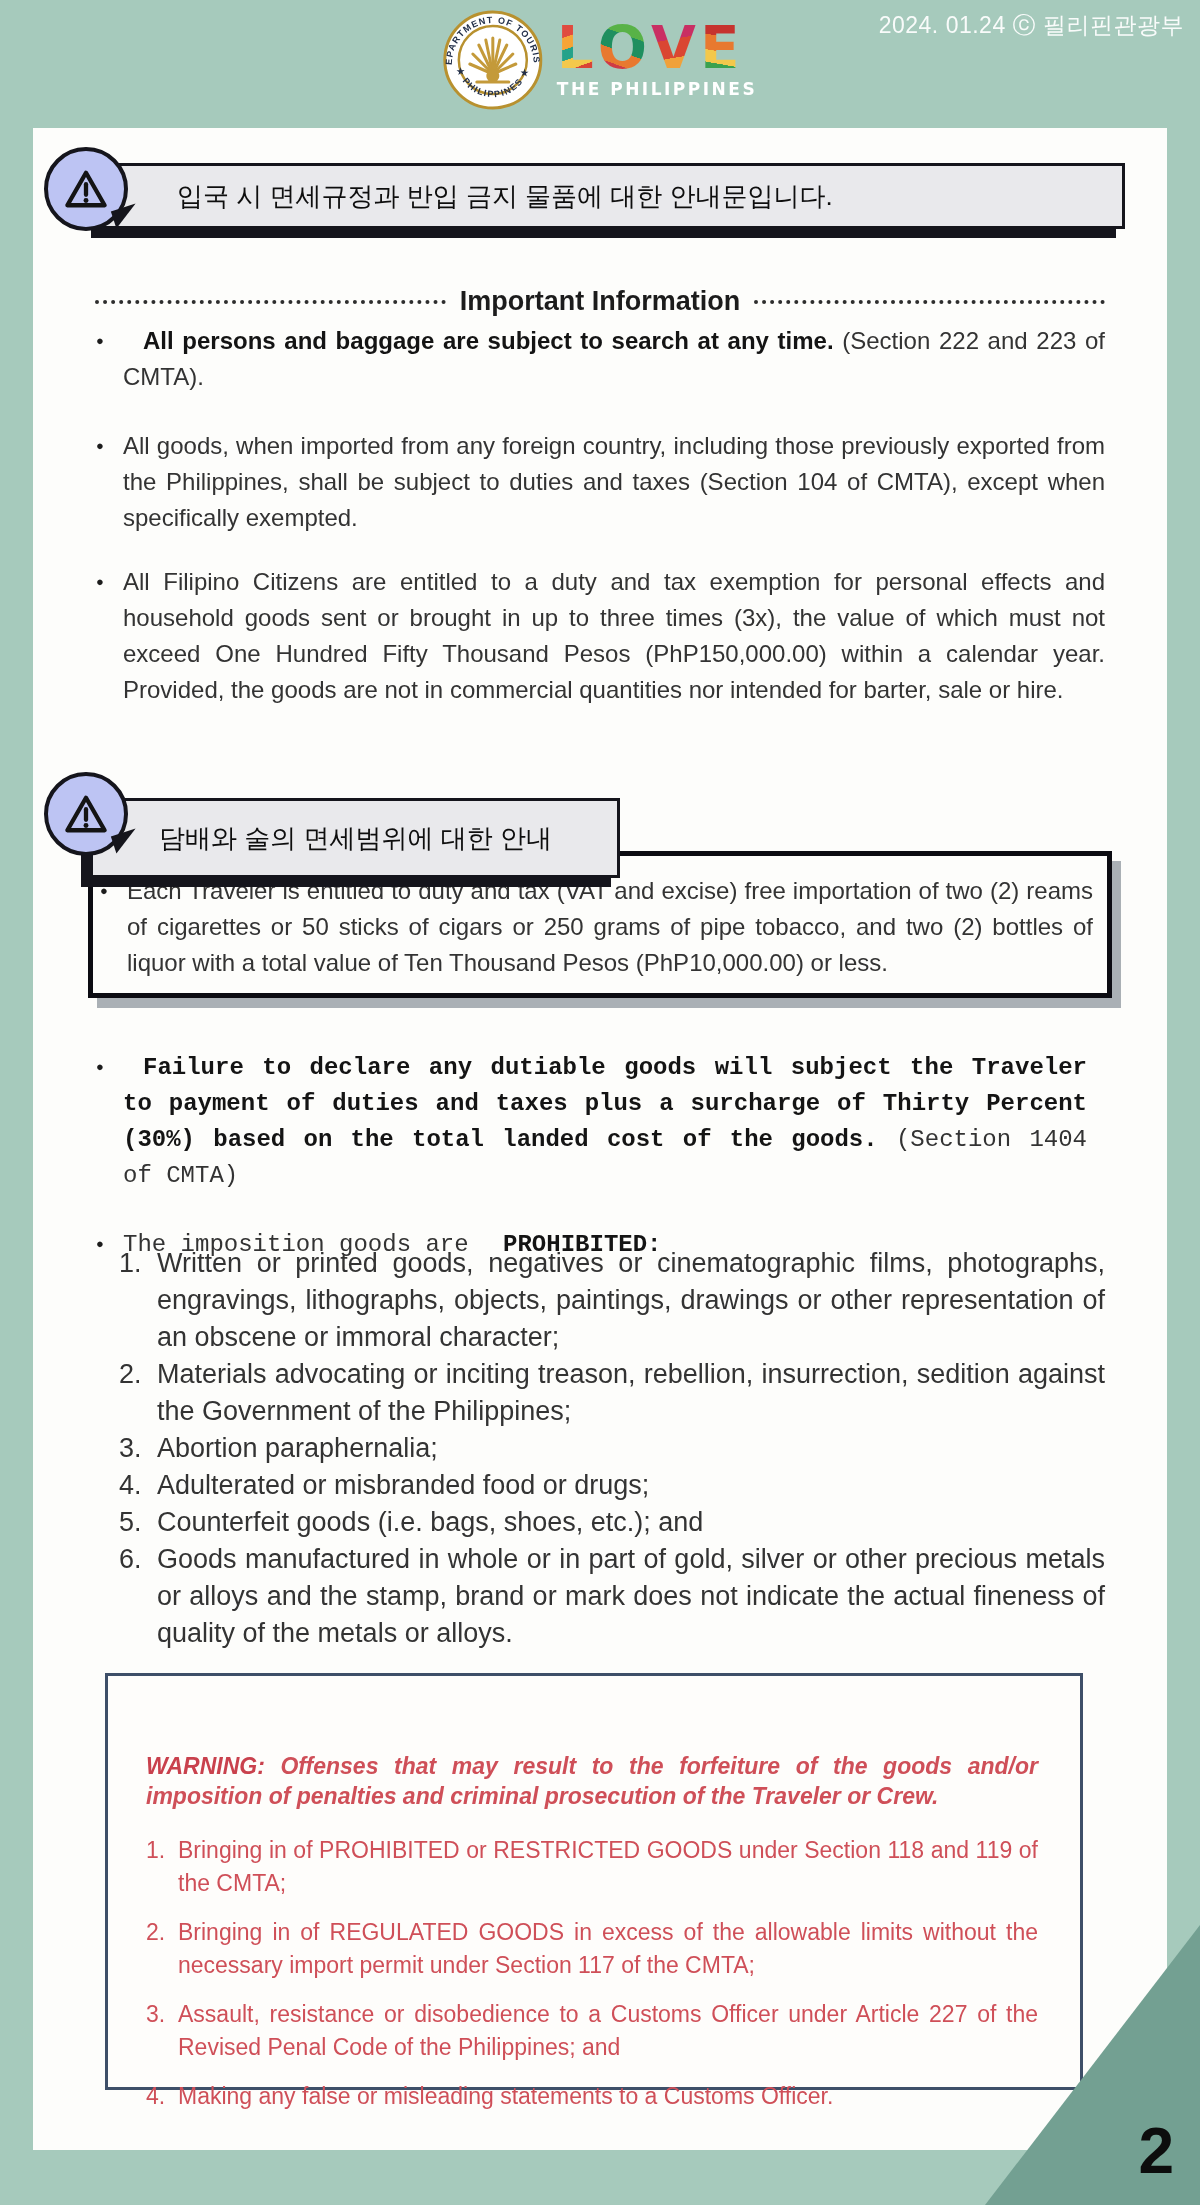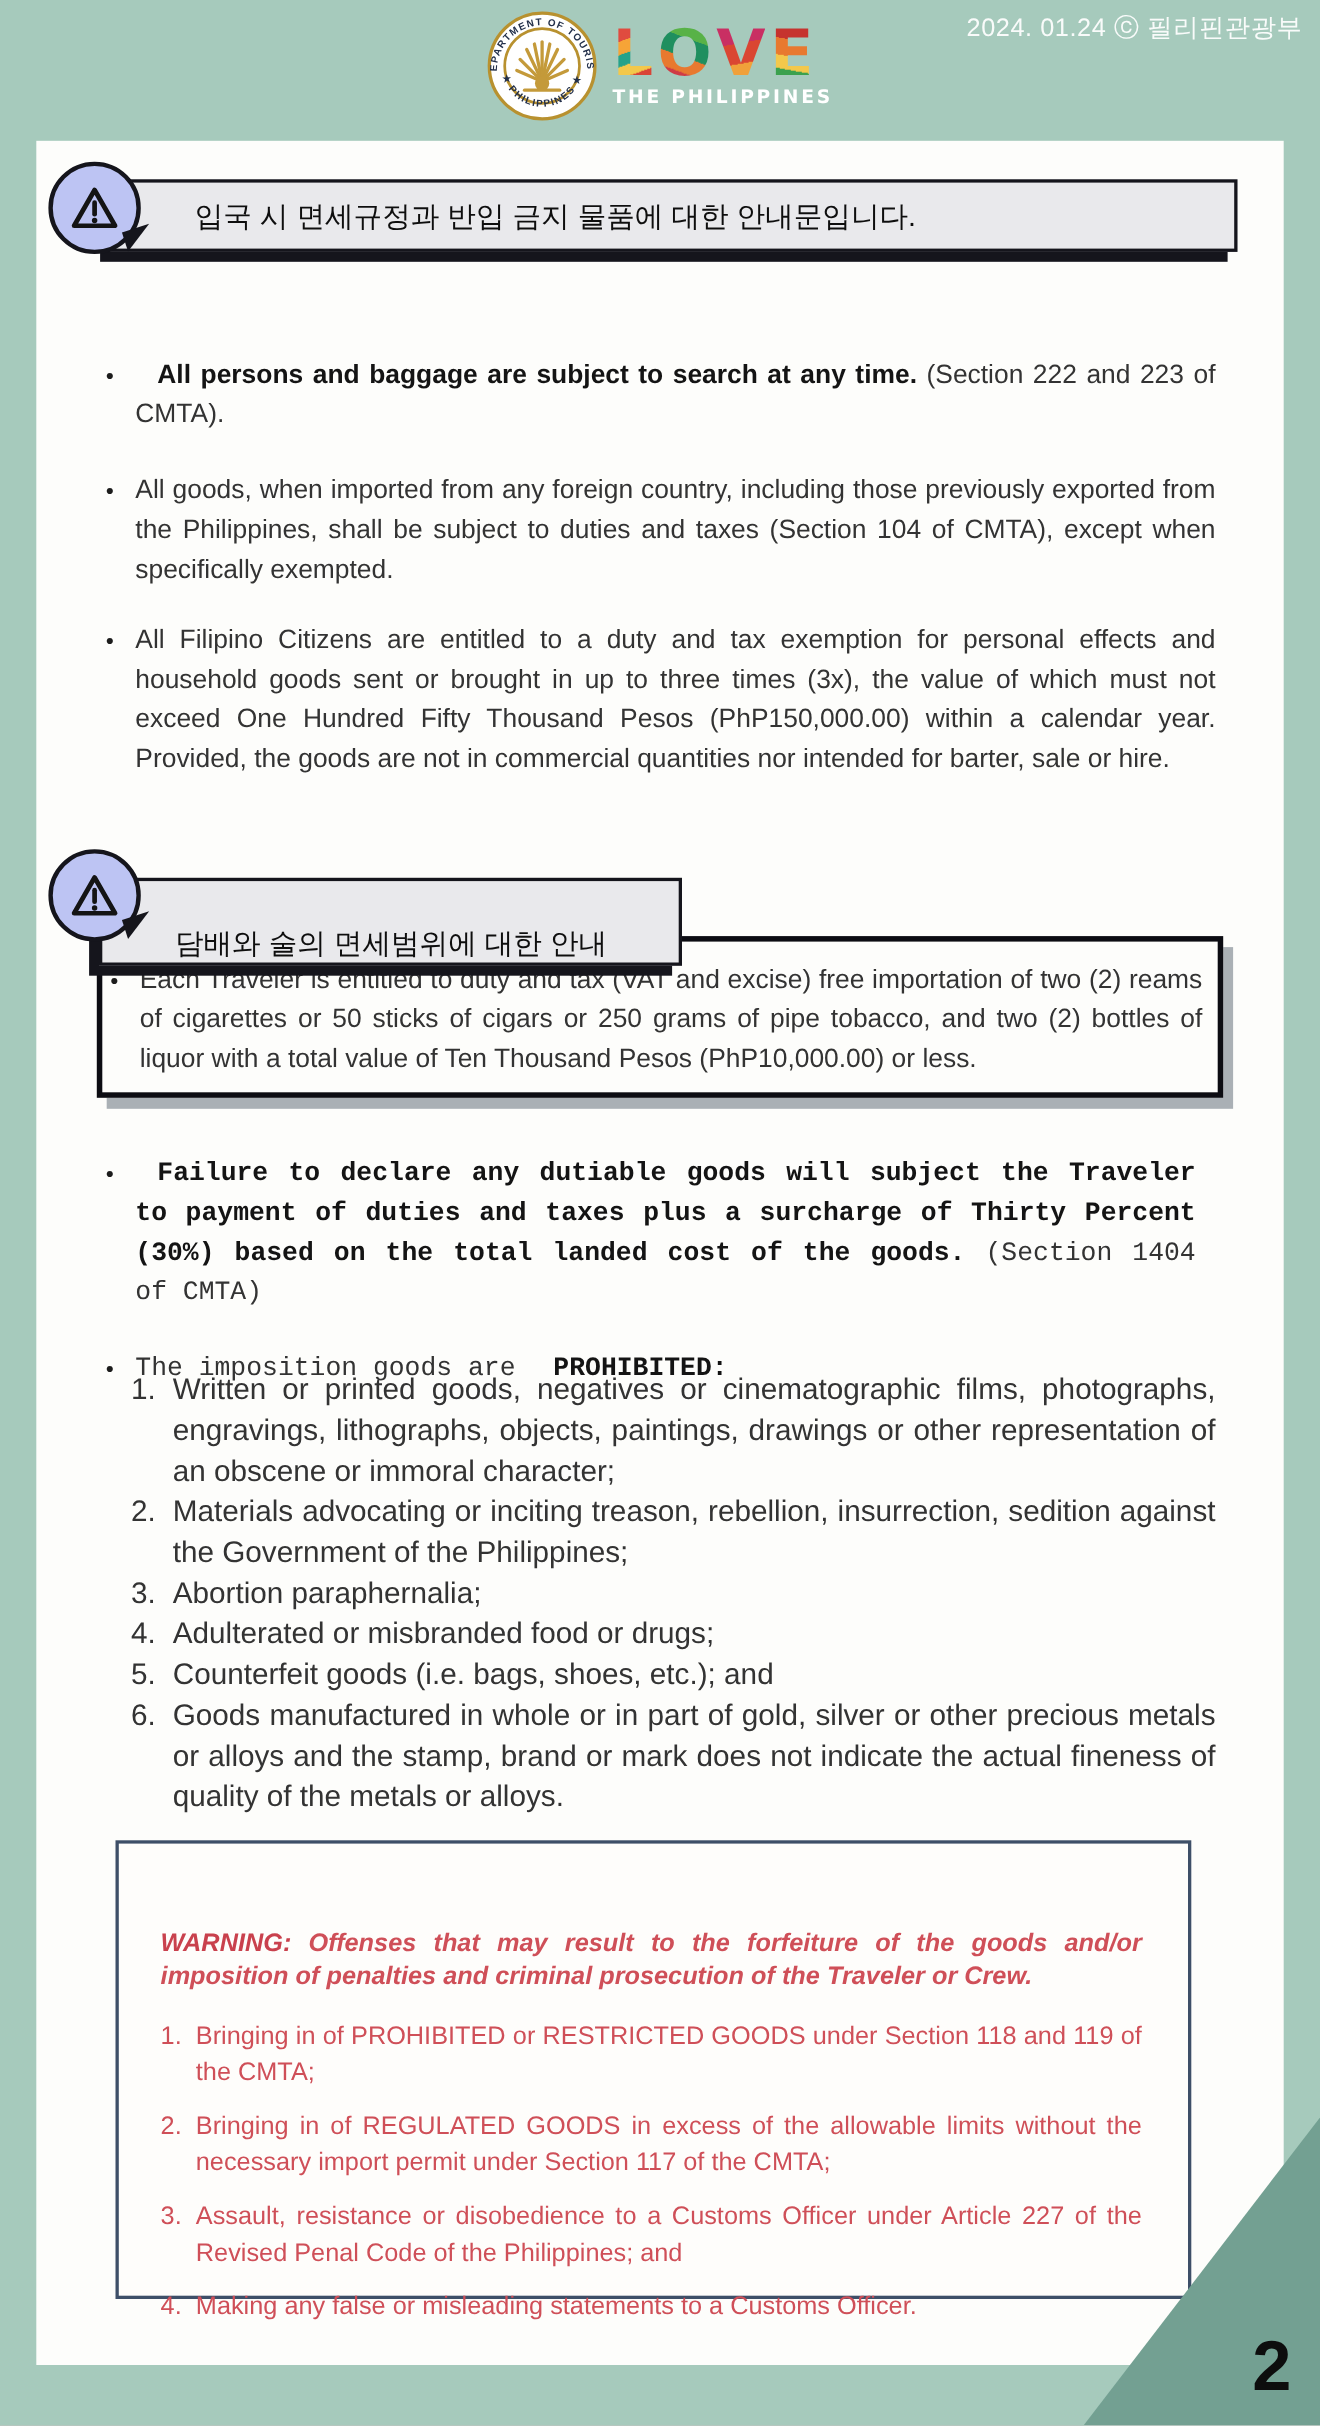--- a/index.html
+++ b/index.html
@@ -95,21 +95,21 @@
   
   .highlight-box {
     position:absolute; left:55px; right:55px; top:723px;
     border:5px solid #0c0c12; background:#fdfdfb;
     box-shadow:9px 10px 0 #aab0b5;
     padding:17px 14px 12px 6px;
   }
   .highlight-box .bullets li { margin:0; }
   .callout-dutyfree { left:-3px; top:-58px; width:530px; height:80px; z-index:2; }
   .callout-dutyfree .bubble { left:-46px; top:-26px; }
-  .callout-dutyfree .callout-box { padding-left:66px;align-items:flex-end; }
+  .callout-dutyfree .callout-box { padding-left:66px; }
 
   
   .group-2 { position:absolute; left:62px; right:80px; top:922px;font-family:Liberation Mono, monospace; }
   .group-2 li:nth-child(1) { margin-bottom:33px; }
 
   
   .prohibited {
     position:absolute; left:62px; right:62px; top:1117px;
     list-style:none; counter-reset:pitem; text-align:justify;
   }
@@ -207,20 +207,25 @@
       </div>
       <div class="bubble">
         <svg width="46" height="42" viewBox="0 0 48 44">
           <path d="M24 5 L43.5 39 H4.5 Z" fill="none" stroke="#141414" stroke-width="4.5" stroke-linejoin="round"></path>
           <line x1="24" y1="17" x2="24" y2="28" stroke="#141414" stroke-width="4.5" stroke-linecap="round"></line>
           <circle cx="24" cy="34" r="2.6" fill="#141414"></circle>
         </svg>
       </div>
     </div>
 
+    <div class="section-header">
+      <span class="leader"></span>
+      <span class="section-title">Important Information</span>
+      <span class="leader"></span>
+    </div>
 
     <ul class="bullets group-1">
       <li><b>All persons and baggage are subject to search at any time.</b><span> (Section 222 and 223 of CMTA).</span></li>
       <li><span>All goods, when imported from any foreign country, including those previously exported from the Philippines, shall be subject to duties and taxes (Section 104 of CMTA), except when specifically exempted.</span></li>
       <li><span>All Filipino Citizens are entitled to a duty and tax exemption for personal effects and household goods sent or brought in up to three times (3x), the value of which must not exceed One Hundred Fifty Thousand Pesos (PhP150,000.00) within a calendar year. Provided, the goods are not in commercial quantities nor intended for barter, sale or hire.</span></li>
     </ul>
 
     <div class="highlight-box">
       <div class="callout callout-dutyfree">
         <div class="callout-box">

